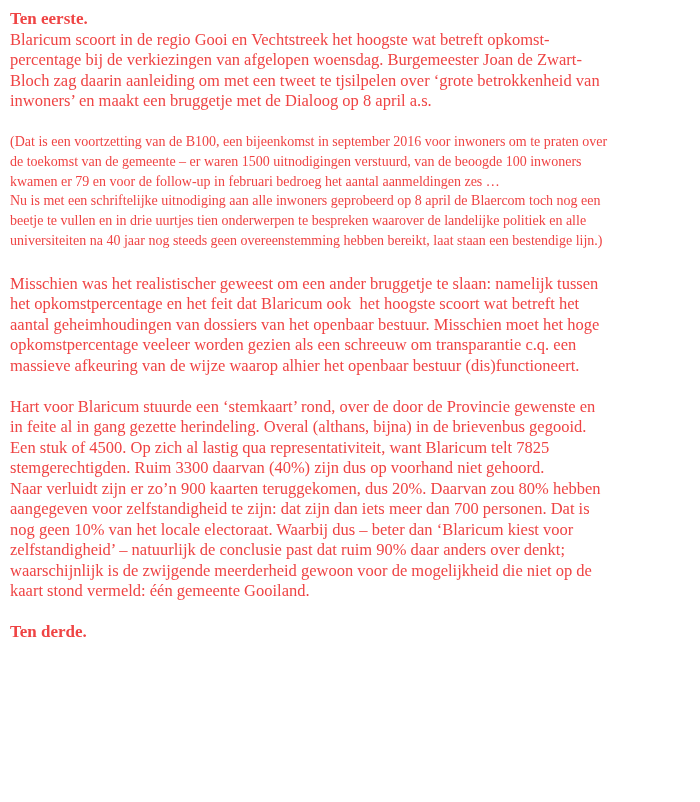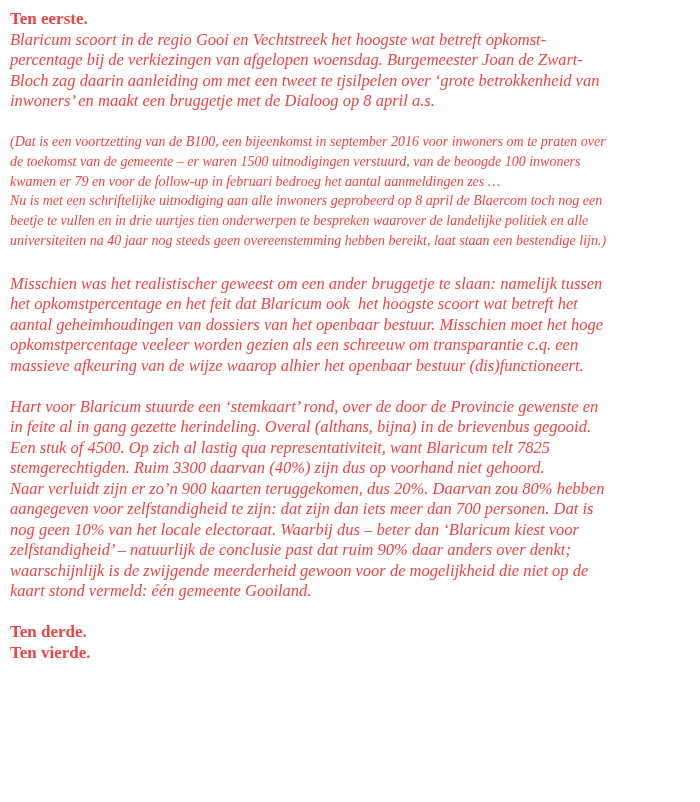--- a/index.html
+++ b/index.html
@@ -16,21 +16,20 @@
   .heading {
     font-size: 17px;
     line-height: 20.5px;
     font-weight: 700;
     margin: 0;
     white-space: pre-wrap;
   }
   .para {
     margin: 0 0 20.5px 0;
     white-space: pre-wrap;
-    font-style: italic;
   }
   .body-text {
     font-size: 16.5px;
     line-height: 20.5px;
   }
   .small-text {
     font-size: 14px;
     line-height: 19.8px;
     margin-bottom: 23px;
   }
@@ -70,16 +69,15 @@
 zelfstandigheid’ – natuurlijk de conclusie past dat ruim 90% daar anders over denkt;
 waarschijnlijk is de zwijgende meerderheid gewoon voor de mogelijkheid die niet op de
 kaart stond vermeld: één gemeente Gooiland.</p>
   </section>
 
   <section>
     <h2 class="heading">Ten derde.</h2>
   </section>
 
   <section>
-    <h2 class="heading">Ten vierde.</h2>
   </section>
 
 </div>
 
 </body></html>

